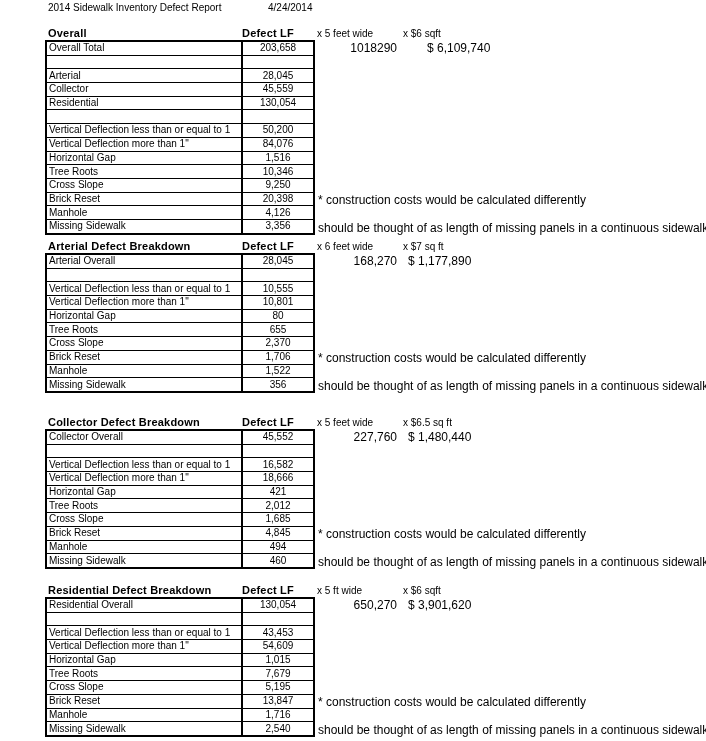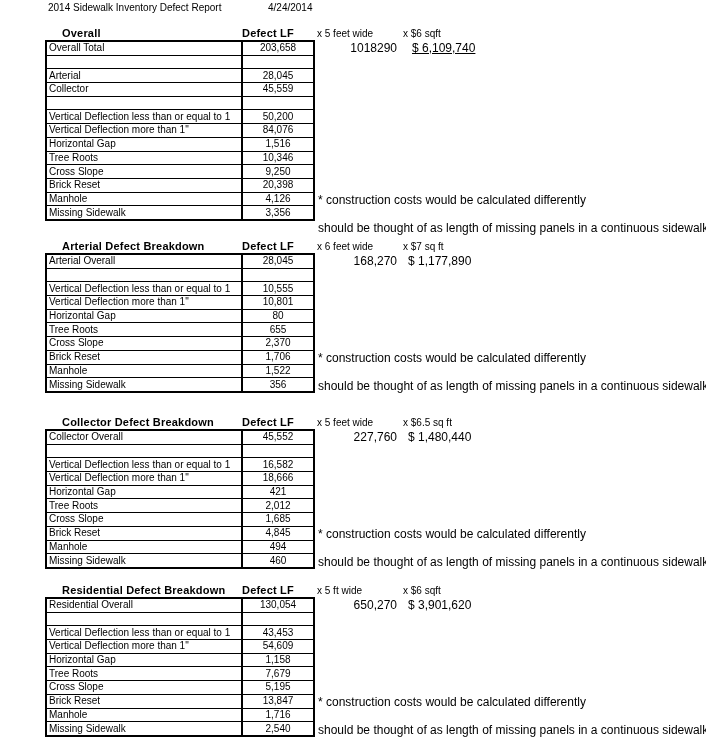--- a/index.html
+++ b/index.html
@@ -2,21 +2,21 @@
 <html><head>
 <meta charset="utf-8">
 <style>
   html, body { margin:0; padding:0; background:#ffffff; }
   body { width:706px; height:741px; position:relative; overflow:hidden;
          font-family:"Liberation Sans", sans-serif; font-size:10px; color:#000; }
   .report-title { position:absolute; left:48px; top:2px; font-size:10px; }
   .report-date { position:absolute; left:268px; top:2px; font-size:10px; }
   .section { position:absolute; left:45px; width:660px; }
   .sec-head { position:relative; height:12px; }
-  .sec-title { position:absolute; left:3px; top:-1px; font-weight:bold; font-size:11px; letter-spacing:0.2px;margin-left:14px; }
+  .sec-title { position:absolute; left:3px; top:-1px; font-weight:bold; font-size:11px; letter-spacing:0.2px; }
   .sec-col { position:absolute; left:197px; top:-1px; font-weight:bold; font-size:11px; letter-spacing:0.2px; }
   .sec-width { position:absolute; left:272px; top:0px; font-size:10px; }
   .sec-rate { position:absolute; left:358px; top:0px; font-size:10px; }
   table.grid { border-collapse:collapse; border:2px solid #000; width:270px; table-layout:fixed; }
   table.grid td { border:1px solid #000; height:12.7px; padding:0 2px; line-height:12px; font-size:10px; white-space:nowrap; overflow:hidden; }
   table.grid td.lbl { width:190px; }
   table.grid td.val { text-align:center; border-left:2px solid #000; }
   .side { position:absolute; font-size:12px; white-space:nowrap; }
   .calc-sqft { text-align:right; width:70px; }
   .calc-cost { }
@@ -46,20 +46,24 @@
         </tr>
     <tr>
           <td class="lbl">Arterial</td>
           <td class="val">28,045</td>
         </tr>
     <tr>
           <td class="lbl">Collector</td>
           <td class="val">45,559</td>
         </tr>
     <tr>
+          <td class="lbl">Residential</td>
+          <td class="val">130,054</td>
+        </tr>
+    <tr>
           <td class="lbl"></td>
           <td class="val"></td>
         </tr>
     <tr>
           <td class="lbl">Vertical Deflection less than or equal to 1</td>
           <td class="val">50,200</td>
         </tr>
     <tr>
           <td class="lbl">Vertical Deflection more than 1"</td>
           <td class="val">84,076</td>
@@ -84,21 +88,21 @@
           <td class="lbl">Manhole</td>
           <td class="val">4,126</td>
         </tr>
     <tr>
           <td class="lbl">Missing Sidewalk</td>
           <td class="val">3,356</td>
         </tr>
   </tbody>
     </table>
   <span class="side calc-sqft" style="left:272px; top:13px; width:80px;">1018290</span>
-  <span class="side calc-cost" style="left:367px; top:13px;text-decoration:underline;">$  6,109,740</span>
+  <span class="side calc-cost" style="left:382px; top:13px;">$  6,109,740</span>
   <span class="side" style="left:273px; top:165px;">* construction costs would be calculated differently</span>
   <span class="side" style="left:273px; top:193px;">should be thought of as length of missing panels in a continuous sidewalk</span>
 </div>
 
 <div class="section" style="top:241px;">
   <div class="sec-head">
     <span class="sec-title">Arterial Defect Breakdown</span>
     <span class="sec-col">Defect LF</span>
     <span class="sec-width">x 6 feet wide</span>
     <span class="sec-rate">x $7 sq ft</span>
@@ -230,21 +234,21 @@
     <tr>
           <td class="lbl">Vertical Deflection less than or equal to 1</td>
           <td class="val">43,453</td>
         </tr>
     <tr>
           <td class="lbl">Vertical Deflection more than 1"</td>
           <td class="val">54,609</td>
         </tr>
     <tr>
           <td class="lbl">Horizontal Gap</td>
-          <td class="val">1,158</td>
+          <td class="val">1,015</td>
         </tr>
     <tr>
           <td class="lbl">Tree Roots</td>
           <td class="val">7,679</td>
         </tr>
     <tr>
           <td class="lbl">Cross Slope</td>
           <td class="val">5,195</td>
         </tr>
     <tr>

